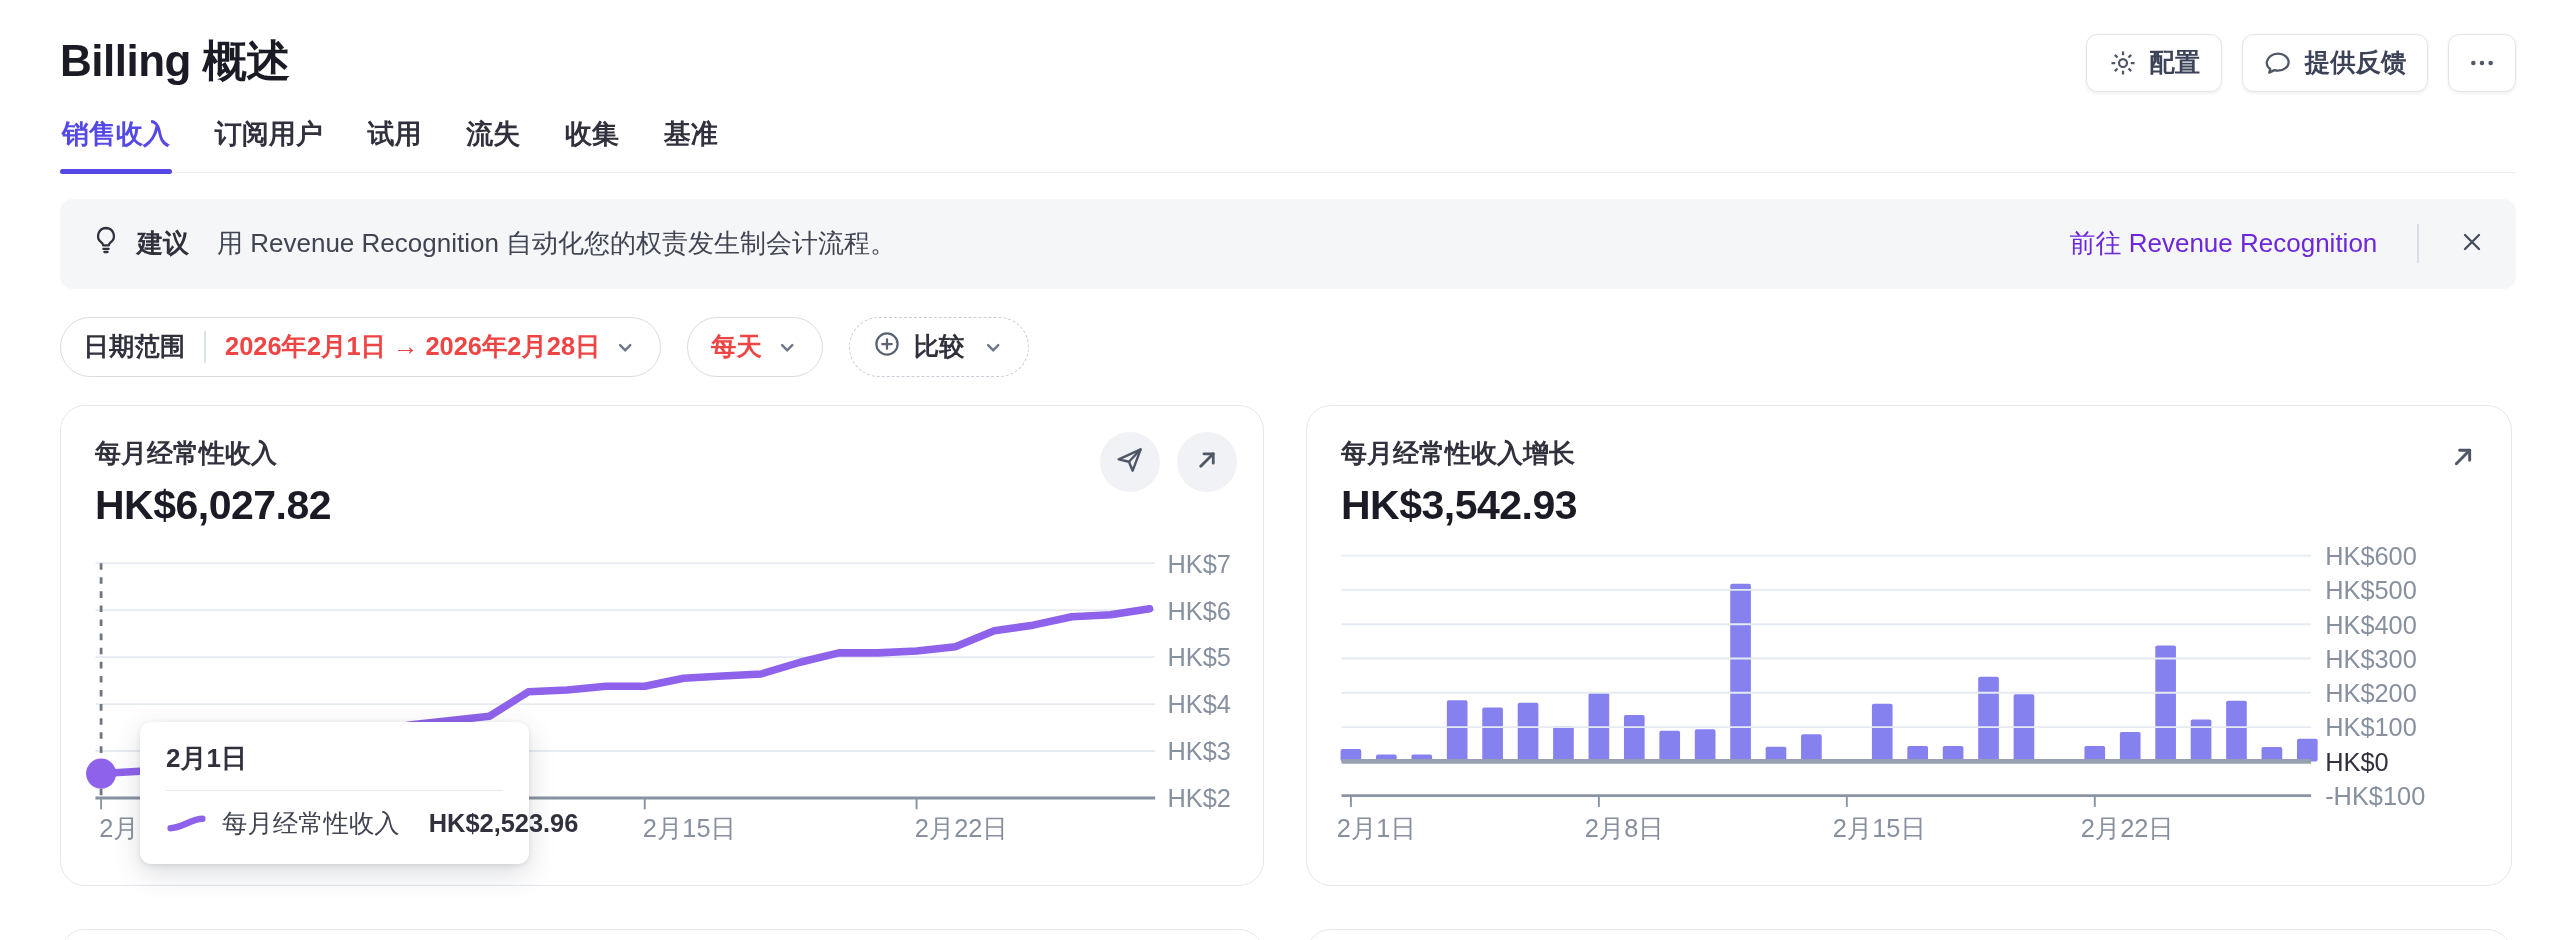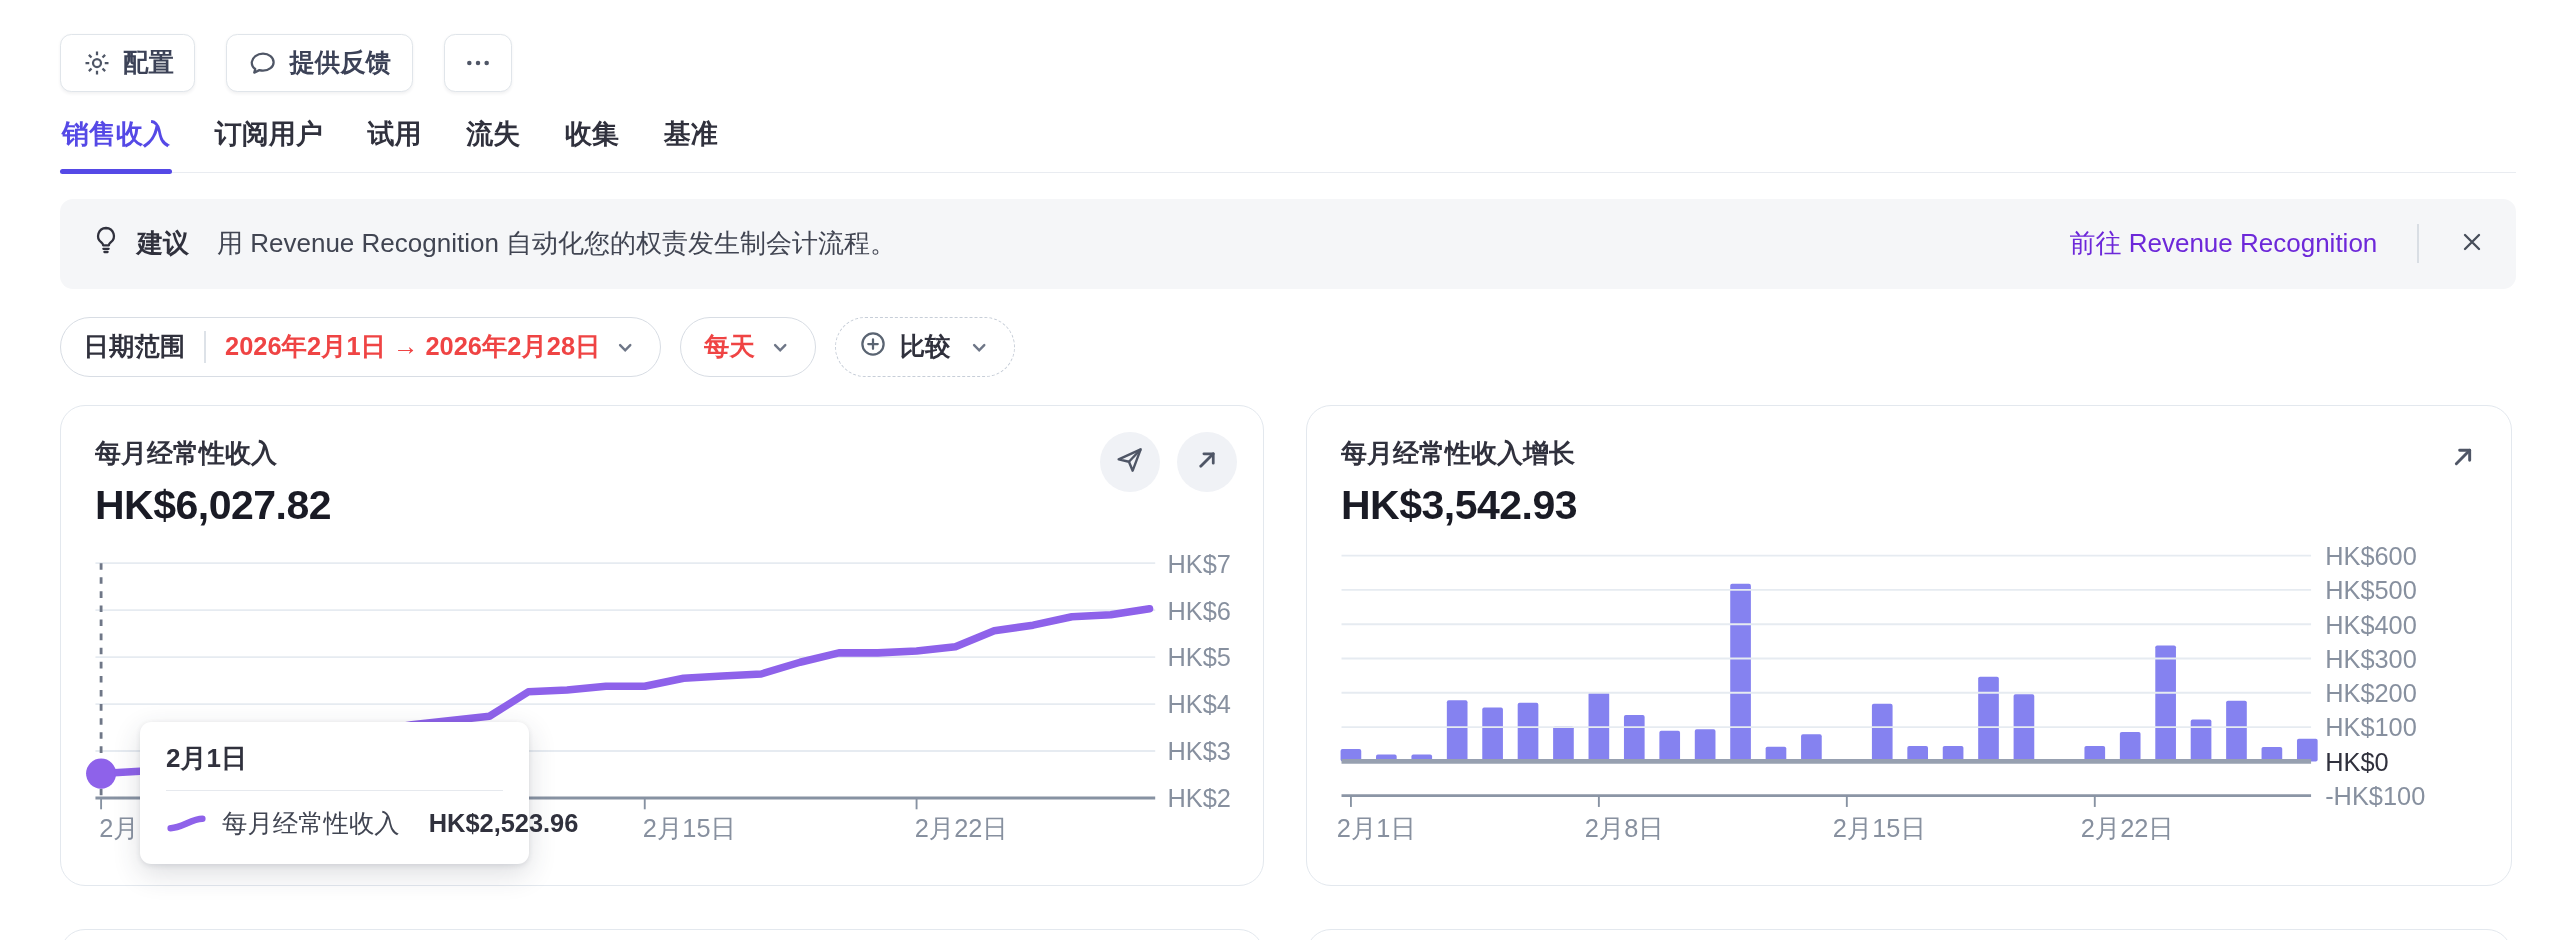--- a/index.html
+++ b/index.html
@@ -3,42 +3,42 @@
 <meta charset="utf-8">
 <style>
   * { margin:0; padding:0; box-sizing:border-box; }
   html,body { width:2576px; height:940px; background:#fff; overflow:hidden;
     font-family:"Liberation Sans","DejaVu Sans",sans-serif; color:#30313d; }
   .page { padding:28px 60px 0; }
 
   
   .header-row { display:flex; align-items:flex-start; justify-content:space-between; }
   .page-title { font-size:44px; font-weight:700; color:#1a1b25; letter-spacing:-0.5px; margin-top:3.8px; }
-  .actions { display:flex; gap:31px; margin-top:5.6px; }
+  .actions { display:flex; gap:20px; margin-top:5.6px; }
   .btn { display:flex; align-items:center; gap:11.3px; height:58px; padding:0 20.7px; background:#fff;
     border:1.9px solid #e0e5ea; border-radius:11.3px; font-size:25.4px; font-weight:600; color:#3c4257;
     box-shadow:0 1.9px 2.8px rgba(64,68,82,.07); cursor:pointer; }
   .btn svg { display:block; }
 
   
   .tabs { display:flex; gap:41px; margin-top:24.4px; border-bottom:1.9px solid #e9ecf1; }
   .tab { font-size:27px; font-weight:600; color:#30313d; padding:0 1.9px 20px; position:relative; cursor:pointer; }
   .tab.active { color:#5549e6; }
   .tab.active::after { content:''; position:absolute; left:0; right:0; bottom:-1.9px; height:4.7px; background:#5549e6; border-radius:2.8px; }
 
   
   .banner { display:flex; align-items:center; gap:15px; background:#f5f6f8; border-radius:13px;
     margin-top:26px; height:90px; padding:0 30px; font-size:26px; color:#414552; }
   .banner-tag { font-weight:700; color:#30313d; margin-right:13px; }
   .banner-link { margin-left:auto; color:#6d28d9; cursor:pointer; }
   .banner-divider { width:1.9px; height:39px; background:#d9dee4; margin:0 24.4px; }
   .icon-btn { background:none; border:none; cursor:pointer; display:flex; align-items:center; }
 
   
-  .filters { display:flex; gap:19px; margin-top:28px; align-items:center; }
+  .filters { display:flex; gap:26px; margin-top:28px; align-items:center; }
   .pill { display:flex; align-items:center; height:60px; border:1.9px solid #d8dde4; border-radius:31px;
     padding:0 22.6px; font-size:25.4px; font-weight:600; background:#fff; cursor:pointer; }
   .pill .sep { width:1.9px; height:32px; background:#dde2e8; margin:0 19px; }
   .purple { color:#ef4444; }
   .pill.dashed { border-style:dashed; border-color:#c7ced8; gap:11.3px; }
   .chev { margin-left:13px; display:flex; }
 
   
   .cards { display:grid; grid-template-columns:1204px 1206px; gap:42px; margin-top:28px; }
   .card { position:relative; border:1.9px solid #e3e8ee; border-radius:25px; background:#fff; height:481px; padding:30px 34px; }
@@ -59,20 +59,21 @@
 
   .cards.bottom { margin-top:43px; }
   .card.stub { height:56px; }
 </style>
 </head>
 <body>
 
 <div class="page">
 
   <div class="header-row">
+    <div class="page-title">Billing 概述</div>
     <div class="actions">
       <button class="btn">
         <span>
           <svg width="30" height="30" viewBox="0 0 24 24" fill="none" stroke="#4f5666" stroke-width="1.8">
             <circle cx="12" cy="12" r="3.2"></circle>
             <path d="M12 2.8v3M12 18.2v3M2.8 12h3M18.2 12h3M5.5 5.5l2.1 2.1M16.4 16.4l2.1 2.1M18.5 5.5l-2.1 2.1M7.6 16.4l-2.1 2.1"></path>
           </svg>
         </span>
         <span>配置</span>
       </button>

